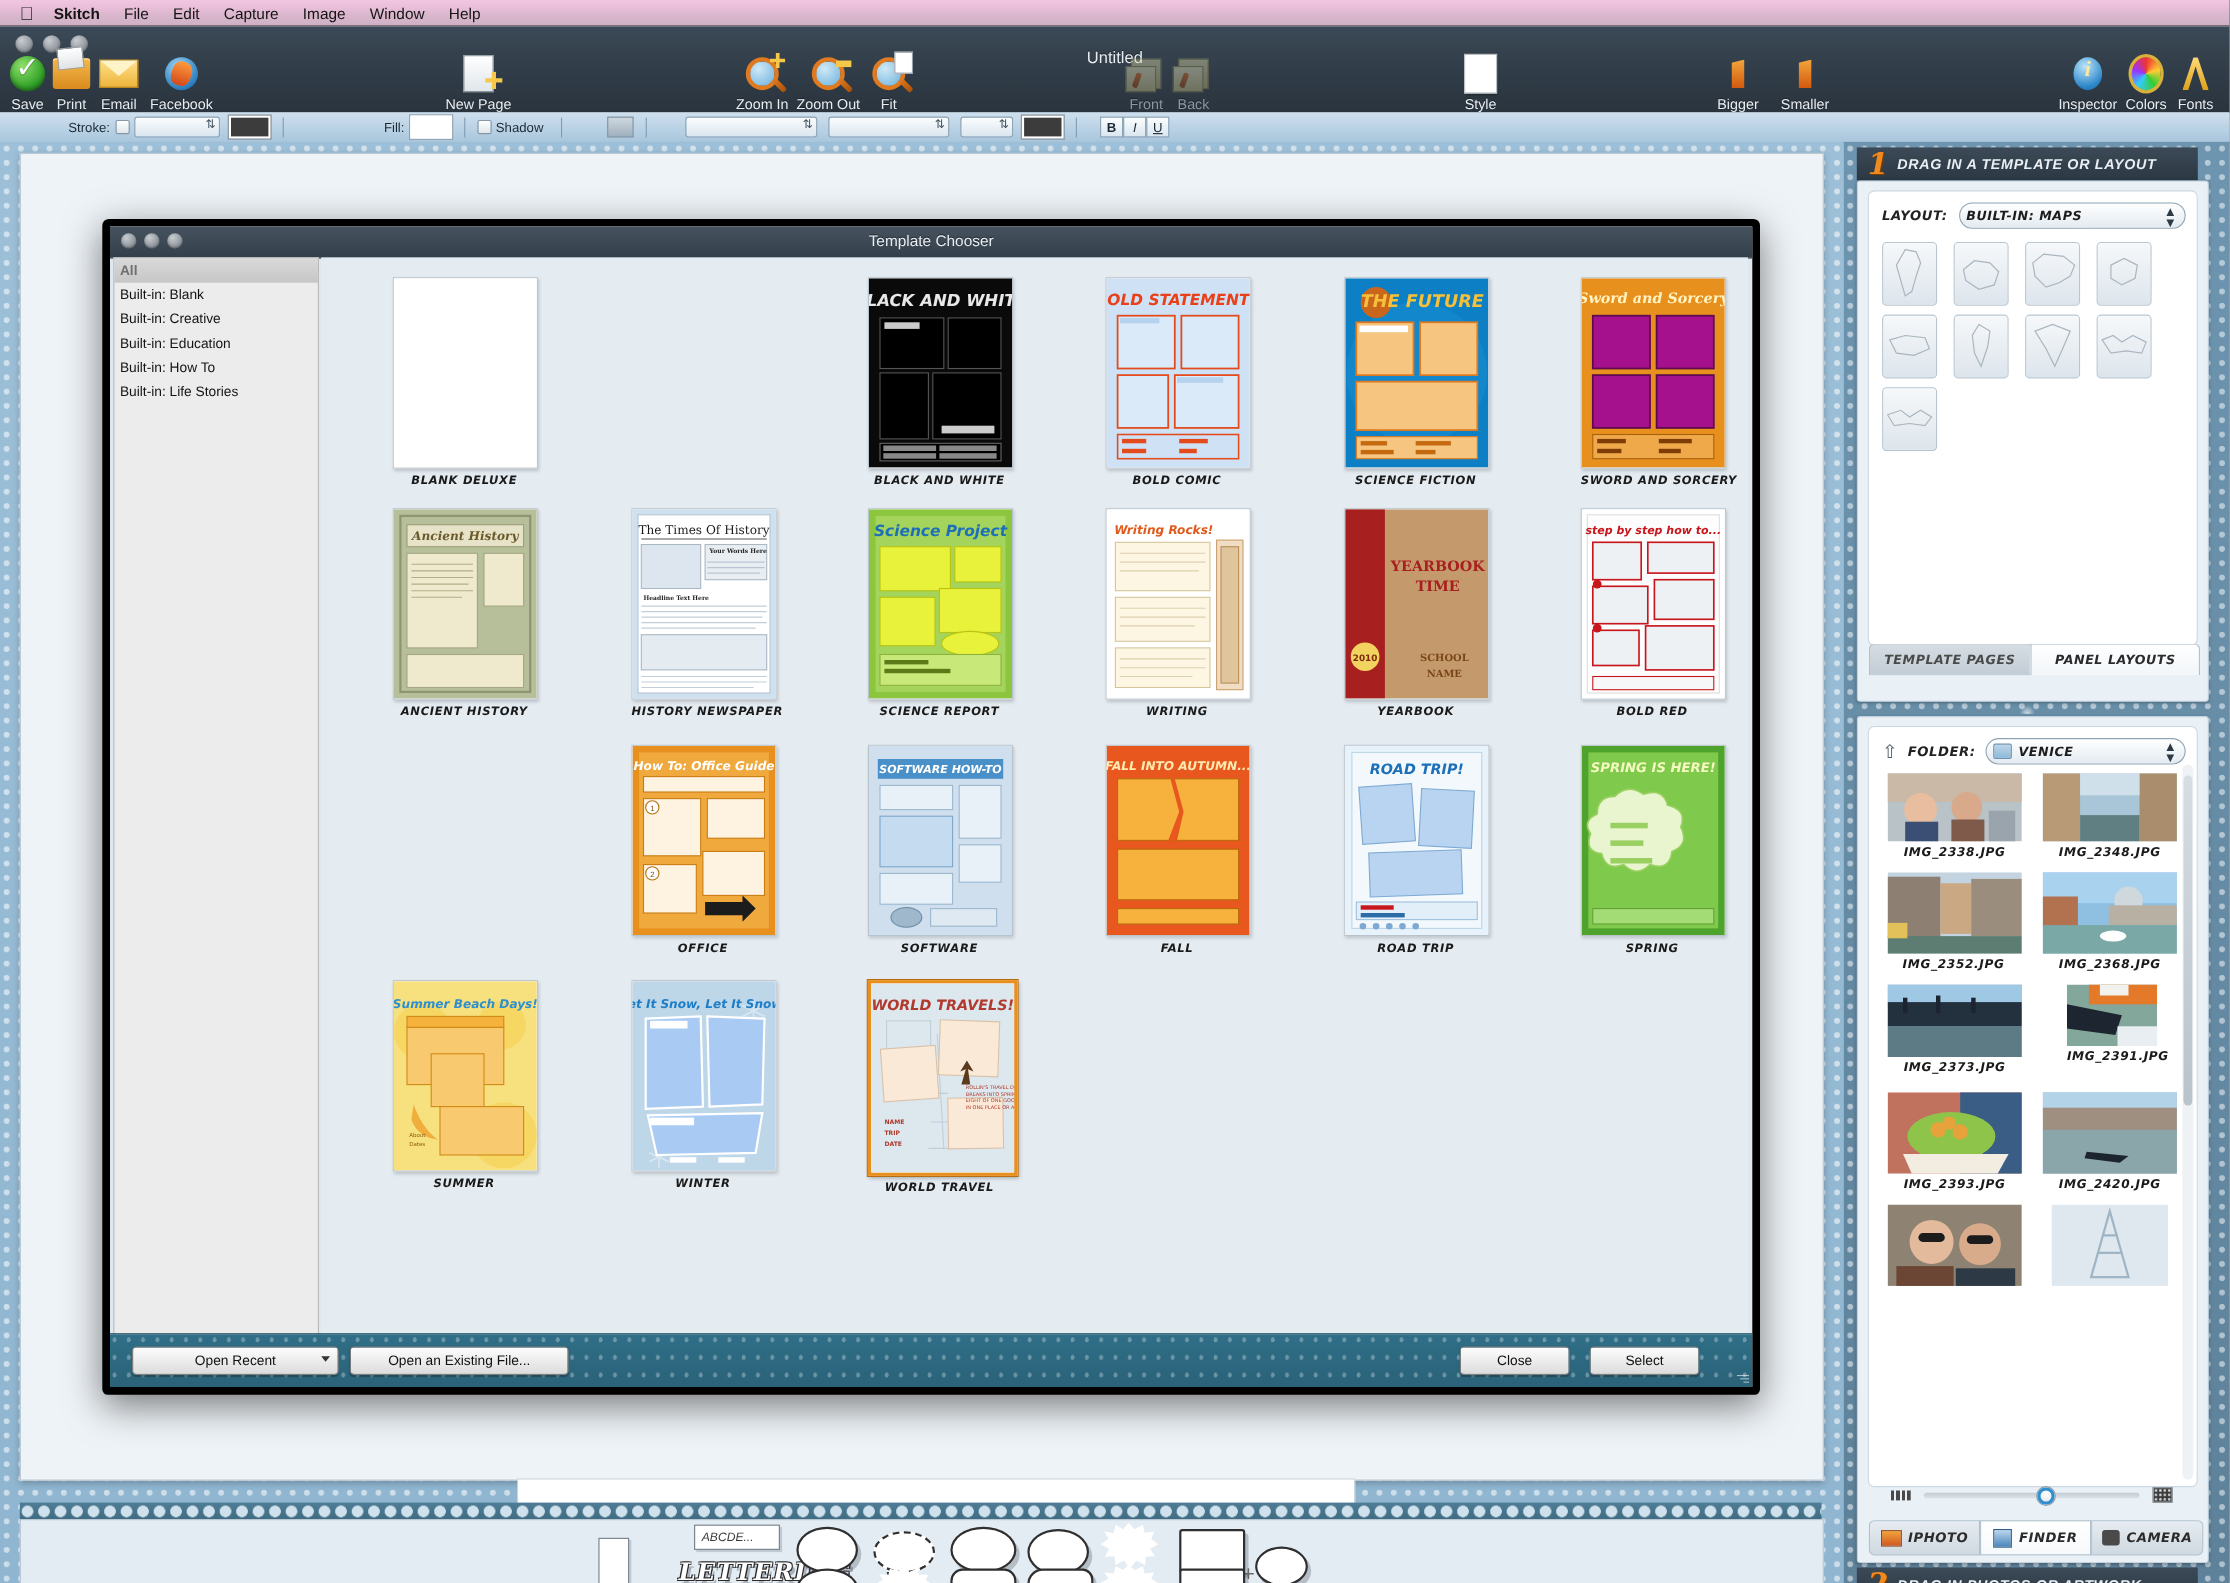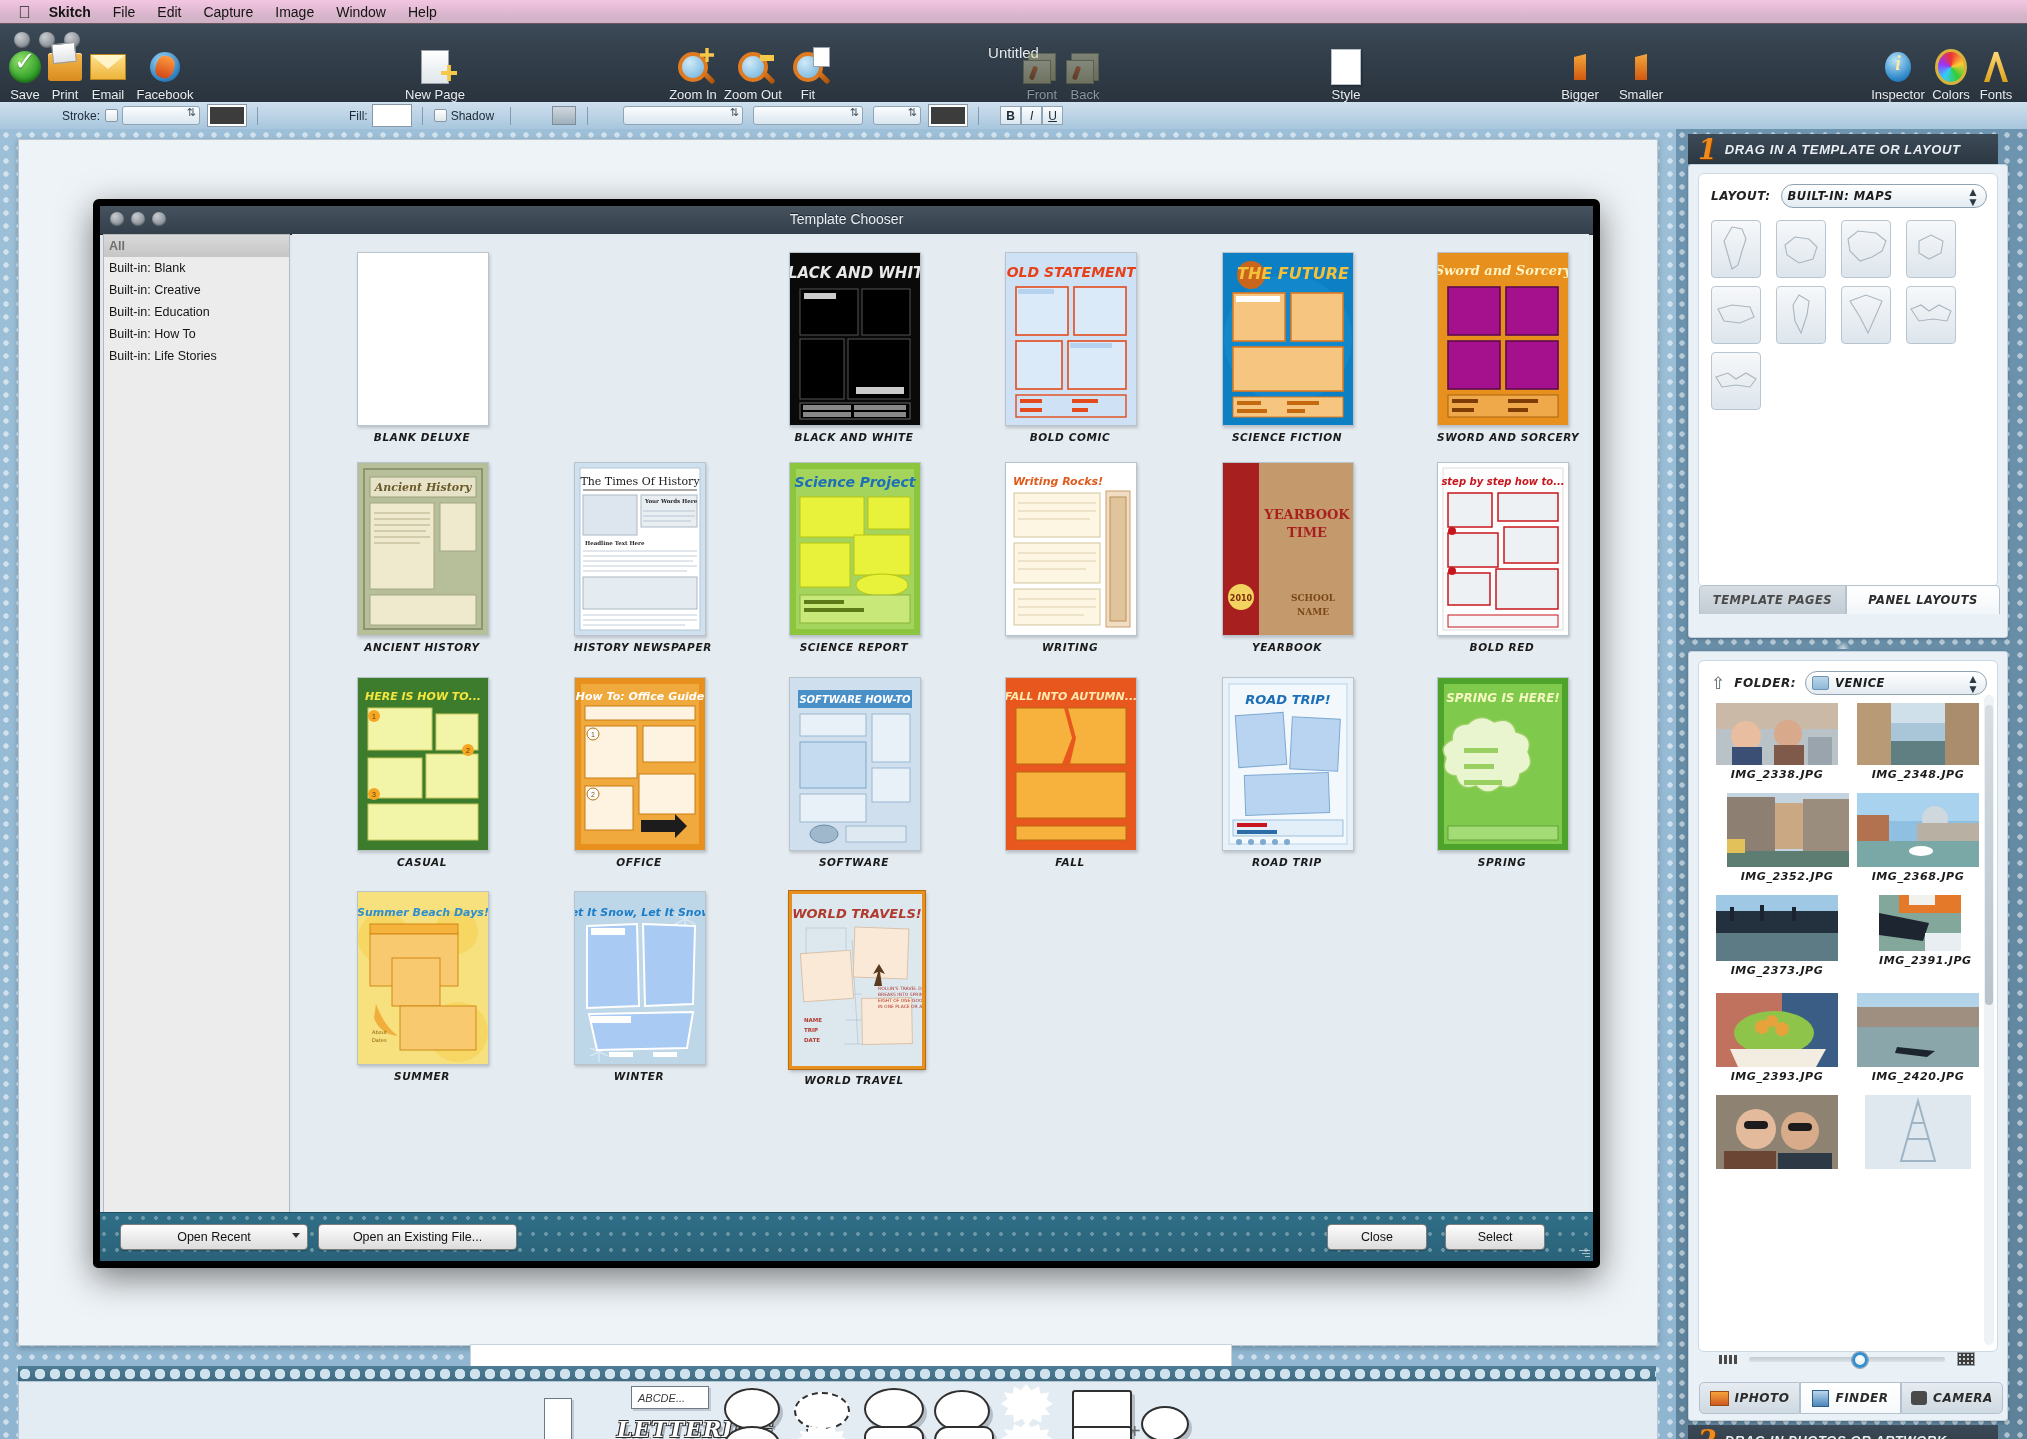--- a/index.html
+++ b/index.html
@@ -585,21 +585,21 @@
           <svg class="thumbImg" width="122" height="62" viewBox="0 0 122 62">
             <rect width="122" height="62" fill="#a9c6d8"></rect>
             <rect x="0" y="0" width="34" height="62" fill="#b99a77"></rect>
             <rect x="88" y="0" width="34" height="62" fill="#a98d6d"></rect>
             <rect x="34" y="38" width="54" height="24" fill="#5f7f82"></rect>
             <rect x="34" y="0" width="54" height="20" fill="#cfe0ea"></rect>
           </svg>
           <div class="thumbCap">IMG_2348.JPG</div>
         </div>
 
-        <div class="thumbCell" style="left:28px;top:132px;width:120px;">
+        <div class="thumbCell" style="left:17px;top:132px;width:120px;">
           <svg class="thumbImg" width="122" height="74" viewBox="0 0 122 74">
             <rect width="122" height="74" fill="#c3d4e0"></rect>
             <rect x="0" y="4" width="48" height="56" fill="#8d8073"></rect>
             <rect x="48" y="10" width="28" height="46" fill="#c9a883"></rect>
             <rect x="76" y="6" width="46" height="52" fill="#9b8d7e"></rect>
             <rect x="0" y="58" width="122" height="16" fill="#5d7d72"></rect>
             <rect x="0" y="46" width="18" height="14" fill="#e2c15a"></rect>
           </svg>
           <div class="thumbCap">IMG_2352.JPG</div>
         </div>
@@ -942,38 +942,20 @@
           <rect x="66" y="64" width="54" height="36" fill="#eef1f4" stroke="#c8161d" stroke-width="1.5"></rect>
           <rect x="10" y="110" width="42" height="32" fill="#eef1f4" stroke="#c8161d" stroke-width="1.5"></rect>
           <rect x="58" y="106" width="62" height="40" fill="#eef1f4" stroke="#c8161d" stroke-width="1.5"></rect>
           <circle cx="14" cy="68" r="4" fill="#c8161d"></circle>
             <circle cx="14" cy="108" r="4" fill="#c8161d"></circle>
           <rect x="10" y="152" width="110" height="12" fill="#f5f7f9" stroke="#c8161d"></rect>
         </svg>
         <div class="tplName">BOLD RED</div>
       </div>
 
-      <div class="tplCell" style="left:65px;top:443px;">
-        <svg class="tplThumb" viewBox="0 0 130 172">
-          <rect width="130" height="172" fill="#3e7c2d"></rect>
-          <text x="65" y="22" font-family="DejaVu Sans" font-size="11" font-weight="bold" font-style="italic" fill="#f5e53c" text-anchor="middle">HERE IS HOW TO...</text>
-          <rect x="10" y="30" width="64" height="42" fill="#f2f4a8" stroke="#c7c75a"></rect>
-          <rect x="78" y="36" width="42" height="36" fill="#f2f4a8" stroke="#c7c75a"></rect>
-          <rect x="10" y="80" width="54" height="40" fill="#f2f4a8" stroke="#c7c75a"></rect>
-          <rect x="68" y="76" width="52" height="44" fill="#f2f4a8" stroke="#c7c75a"></rect>
-          <rect x="10" y="126" width="110" height="36" fill="#f2f4a8" stroke="#c7c75a"></rect>
-          <circle cx="16" cy="38" r="6" fill="#f5a623"></circle>
-            <text x="16" y="41" font-size="7" text-anchor="middle" fill="#5a3800">1</text>
-          <circle cx="110" cy="72" r="6" fill="#f5a623"></circle>
-            <text x="110" y="75" font-size="7" text-anchor="middle" fill="#5a3800">2</text>
-          <circle cx="16" cy="116" r="6" fill="#f5a623"></circle>
-            <text x="16" y="119" font-size="7" text-anchor="middle" fill="#5a3800">3</text>
-        </svg>
-        <div class="tplName">CASUAL</div>
-      </div>
       <div class="tplCell" style="left:282px;top:443px;">
         <svg class="tplThumb" viewBox="0 0 130 172">
           <rect width="130" height="172" fill="#e8901e"></rect>
           <rect x="6" y="6" width="118" height="160" fill="#f0a93d"></rect>
           <text x="65" y="22" font-family="DejaVu Sans" font-size="11" font-weight="bold" font-style="italic" fill="#ffffff" text-anchor="middle">How To: Office Guide</text>
           <rect x="10" y="28" width="110" height="14" fill="#fdf3e0" stroke="#c97c14"></rect>
           <rect x="10" y="48" width="52" height="52" fill="#fdf3e0" stroke="#c97c14"></rect>
           <rect x="68" y="48" width="52" height="36" fill="#fdf3e0" stroke="#c97c14"></rect>
           <rect x="10" y="108" width="48" height="44" fill="#fdf3e0" stroke="#c97c14"></rect>
           <rect x="64" y="96" width="56" height="40" fill="#fdf3e0" stroke="#c97c14"></rect>

